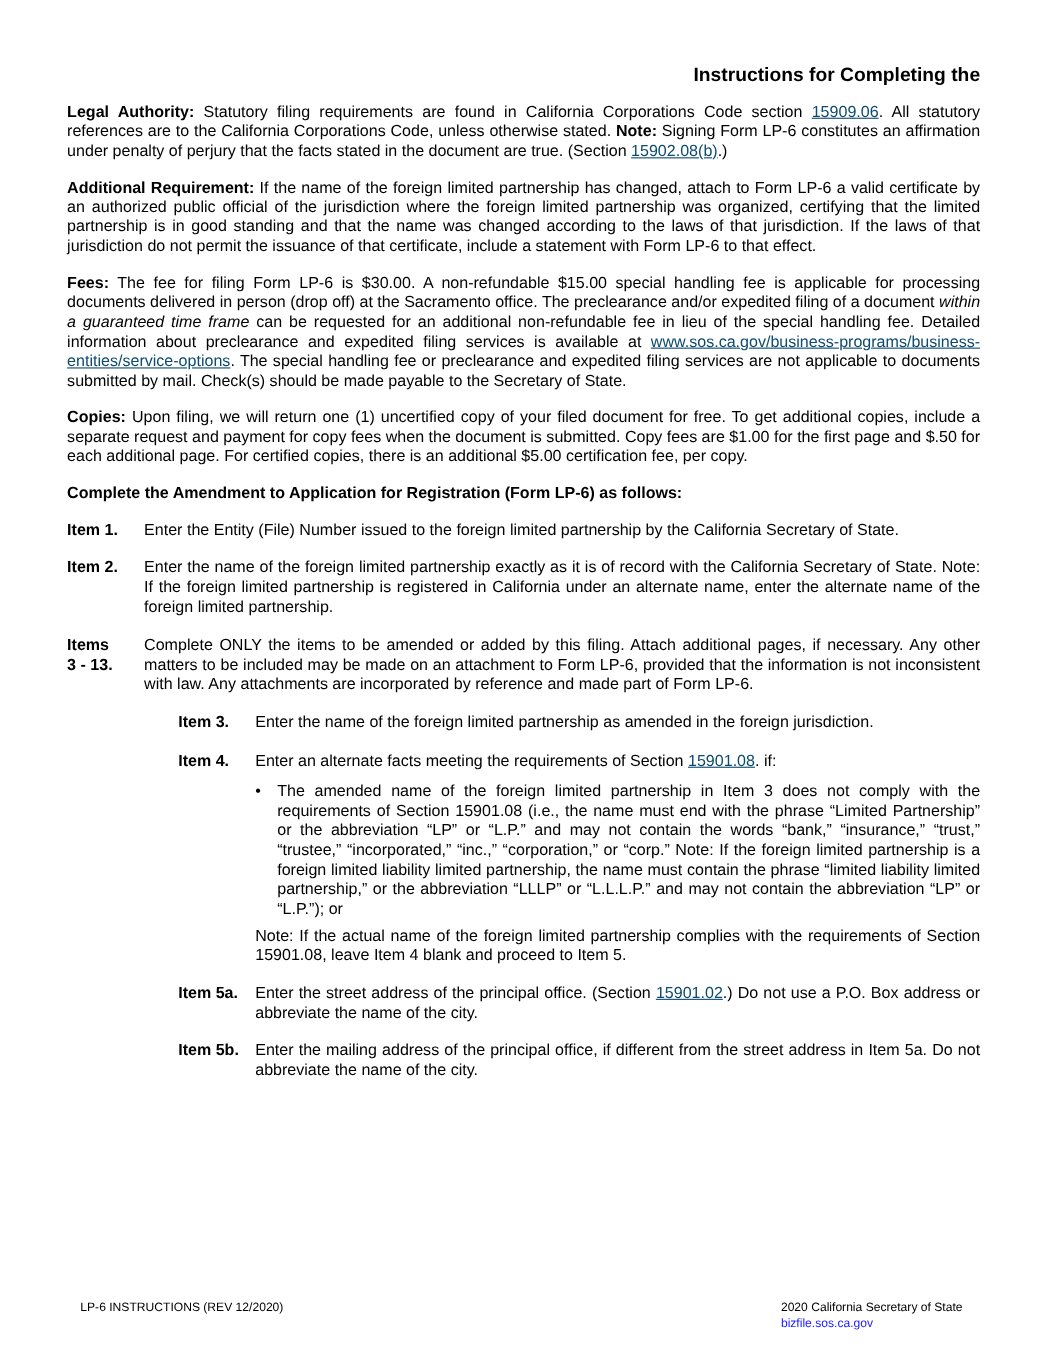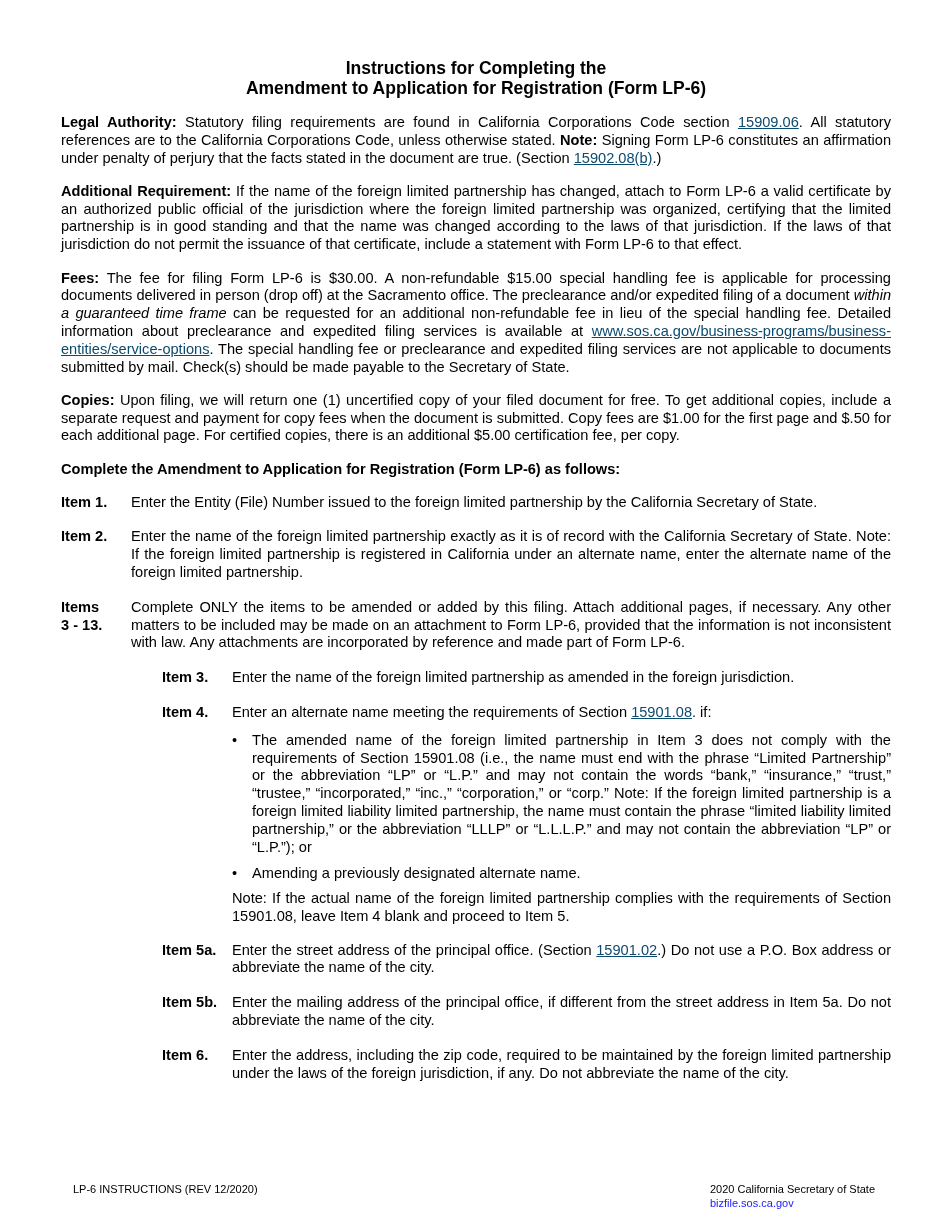--- a/index.html
+++ b/index.html
@@ -1,19 +1,19 @@
 <!DOCTYPE html>
 <html><head>
 <meta charset="utf-8">
 <style>
   html, body { margin:0; padding:0; background:#fff; }
   body { width:950px; height:1230px; position:relative; overflow:hidden;
          font-family:"Liberation Sans", sans-serif; color:#000; font-size:14.6px; line-height:17.8px; }
   .page { position:absolute; left:61px; top:58px; width:830px; }
-  .title { text-align:center; font-weight:bold; font-size:17.5px; line-height:20px; margin:0 0 16px 0; }
+  .title { text-align:right; font-weight:bold; font-size:17.5px; line-height:20px; margin:0 0 16px 0; }
   p.para { margin:0 0 15.5px 0; text-align:justify; }
   b { font-weight:bold; }
   a.lnk { color:#0c4a6e; text-decoration:underline; }
   .heading { font-weight:bold; margin:0 0 15px 0; }
   .item { display:flex; margin:0 0 17px 0; }
   .item .lbl { width:70px; flex:none; font-weight:bold; }
   .item .txt { flex:1; text-align:justify; }
   .sub { margin-left:101px; }
   .sub .item .lbl { width:70px; }
   .bullets { margin:0 0 0 70px; padding:0; list-style:none; }
@@ -23,21 +23,20 @@
   .footer-left { position:absolute; left:73px; top:1181px; font-size:11px; }
   .footer-right { position:absolute; right:75px; top:1182px; font-size:11px; text-align:left; line-height:14px; }
   .footer-right .site { color:#1a1aff; }
 </style>
 </head>
 <body>
 
 <div class="page">
   <div class="title">
     <div>Instructions for Completing the</div>
-    <div>Amendment to Application for Registration (Form LP-6)</div>
   </div>
 
   <p class="para"><b>Legal Authority:</b><span> Statutory filing requirements are found in California Corporations Code section </span><a class="lnk">15909.06</a><span>.  All statutory references are to the California Corporations Code, unless otherwise stated.  </span><b>Note:</b><span> Signing Form LP-6 constitutes an affirmation under penalty of perjury that the facts stated in the document are true. (Section </span><a class="lnk">15902.08(b)</a><span>.)</span></p>
 
   <p class="para"><b>Additional Requirement:</b><span>  If the name of the foreign limited partnership has changed, attach to Form LP-6 a valid certificate by an authorized public official of the jurisdiction where the foreign limited partnership was organized, certifying that the limited partnership is in good standing and that the name was changed according to the laws of that jurisdiction. If the laws of that jurisdiction do not permit the issuance of that certificate, include a statement with Form LP-6 to that effect.</span></p>
 
   <p class="para"><b>Fees:</b><span> The fee for filing Form LP-6 is $30.00. A non-refundable $15.00 special handling fee is applicable for processing documents delivered in person (drop off) at the Sacramento office. The preclearance and/or expedited filing of a document </span><i>within a guaranteed time frame</i><span> can be requested for an additional non-refundable fee in lieu of the special handling fee. Detailed information about preclearance and expedited filing services is available at </span><a class="lnk">www.sos.ca.gov/business-programs/business-entities/service-options</a><span>. The special handling fee or preclearance and expedited filing services are not applicable to documents submitted by mail.  Check(s) should be made payable to the Secretary of State.</span></p>
 
   <p class="para"><b>Copies:</b><span>  Upon filing, we will return one (1) uncertified copy of your filed document for free. To get additional copies, include a separate request and payment for copy fees when the document is submitted.  Copy fees are $1.00 for the first page and $.50 for each additional page.  For certified copies, there is an additional $5.00 certification fee, per copy.</span></p>
 
@@ -62,42 +61,37 @@
   </div>
 
   <div class="sub">
     <div class="item">
       <div class="lbl">Item 3.</div>
       <div class="txt">Enter the name of the foreign limited partnership as amended in the foreign jurisdiction.</div>
     </div>
 
     <div class="item" style="margin-bottom:10px">
       <div class="lbl">Item 4.</div>
-      <div class="txt"><span>Enter an alternate name meeting the requirements of Section </span><a class="lnk">15901.08</a><span>. if:</span></div>
+      <div class="txt"><span>Enter an alternate facts meeting the requirements of Section </span><a class="lnk">15901.08</a><span>. if:</span></div>
     </div>
     <ul class="bullets">
       <li>The amended name of the foreign limited partnership in Item 3 does not comply with the requirements of Section 15901.08 (i.e., the name must end with the phrase “Limited Partnership” or the abbreviation “LP” or “L.P.” and may not contain the words “bank,” “insurance,” “trust,” “trustee,” “incorporated,” “inc.,” “corporation,” or “corp.”  Note: If the foreign limited partnership is a foreign limited liability limited partnership, the name must contain the phrase “limited liability limited partnership,” or the abbreviation “LLLP” or “L.L.L.P.” and may not contain the abbreviation  “LP” or “L.P.”); or</li>
-      <li>Amending a previously designated alternate name.</li>
     </ul>
     <div class="note4">Note:  If the actual name of the foreign limited partnership complies with the requirements of Section 15901.08, leave Item 4 blank and proceed to Item 5.</div>
 
     <div class="item">
       <div class="lbl">Item 5a.</div>
       <div class="txt"><span>Enter the street address of the principal office.  (Section </span><a class="lnk">15901.02</a><span>.)  Do not use a P.O. Box address or abbreviate the name of the city.</span></div>
     </div>
 
     <div class="item">
       <div class="lbl">Item 5b.</div>
       <div class="txt">Enter the mailing address of the principal office, if different from the street address in Item 5a.  Do not abbreviate the name of the city.</div>
     </div>
 
-    <div class="item">
-      <div class="lbl">Item 6.</div>
-      <div class="txt">Enter the address, including the zip code, required to be maintained by the foreign limited partnership under the laws of the foreign jurisdiction, if any.  Do not abbreviate the name of the city.</div>
-    </div>
   </div>
 </div>
 
 <div class="footer-left">LP-6 INSTRUCTIONS (REV 12/2020)</div>
 <div class="footer-right">
   <div>2020 California Secretary of State</div>
   <div class="site">bizfile.sos.ca.gov</div>
 </div>
 
 </body></html>

